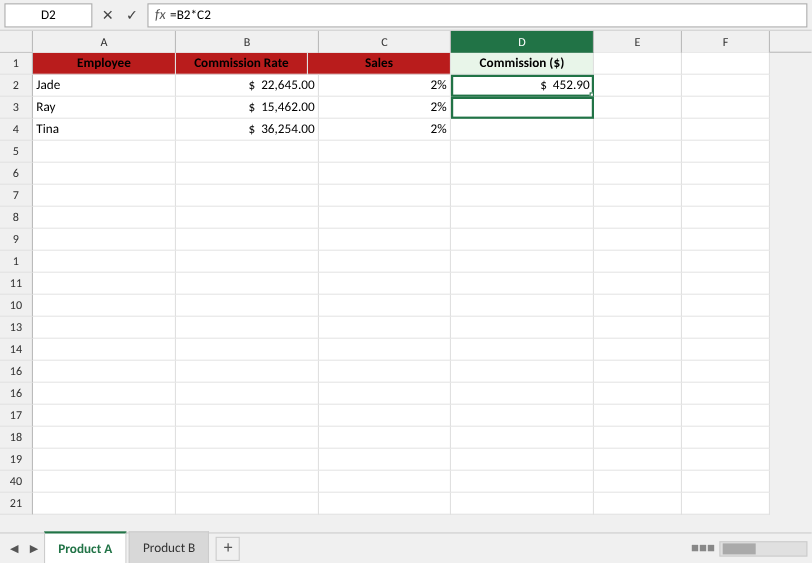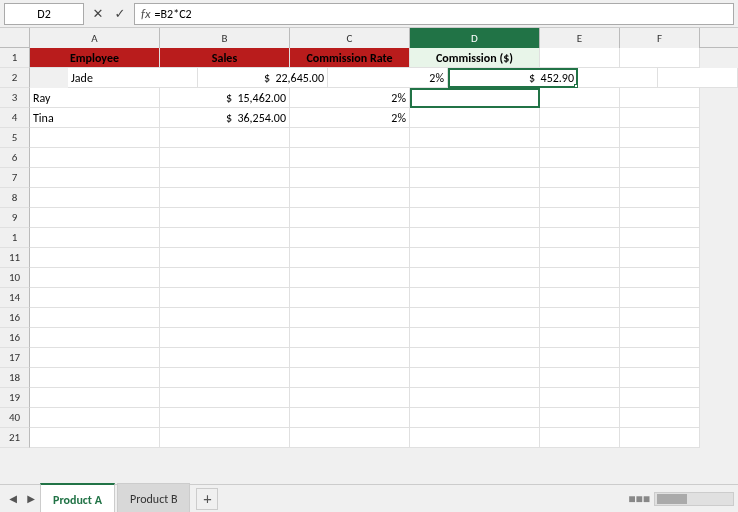--- a/index.html
+++ b/index.html
@@ -291,30 +291,30 @@
     <div class="col-header selected" style="width:130px;min-width:130px;">D</div>
     <div class="col-header" style="width:80px;min-width:80px;">E</div>
     <div class="col-header" style="width:80px;min-width:80px;">F</div>
   </div>
 
   <div class="grid-body">
 
     <div class="grid-row">
       <div class="row-num">1</div>
       <div class="cell header-row" style="width:130px;min-width:130px;">Employee</div>
+      <div class="cell header-row" style="width:120px;min-width:120px;">Commission Rate</div>
       <div class="cell header-row" style="width:130px;min-width:130px;">Sales</div>
-      <div class="cell header-row" style="width:120px;min-width:120px;">Commission Rate</div>
       <div class="cell header-row selected-col" style="width:130px;min-width:130px;">Commission ($)</div>
       <div class="cell" style="width:80px;min-width:80px;"></div>
       <div class="cell" style="width:80px;min-width:80px;"></div>
     </div>
 
     <div class="grid-row">
       <div class="row-num">2</div>
-      <div class="cell" style="width:130px;min-width:130px;margin-left:38px;">Jade</div>
+      <div class="cell" style="width:130px;min-width:130px;">Jade</div>
       <div class="cell cell-right" style="width:130px;min-width:130px;">$&nbsp;&nbsp;22,645.00</div>
       <div class="cell cell-right" style="width:120px;min-width:120px;">2%</div>
       <div class="cell selected cell-right" style="width:130px;min-width:130px;">
         $&nbsp;&nbsp;452.90
         <div class="fill-handle"></div>
         <span class="fill-cursor" style="position:absolute;right:-2px;bottom:-12px;font-size:13px;color:#217346;">+</span>
       </div>
       <div class="cell" style="width:80px;min-width:80px;"></div>
       <div class="cell" style="width:80px;min-width:80px;"></div>
     </div>
@@ -405,20 +405,29 @@
     <div class="grid-row">
         <div class="row-num">10</div>
         <div class="cell" style="width:130px;min-width:130px;"></div>
         <div class="cell" style="width:130px;min-width:130px;"></div>
         <div class="cell" style="width:120px;min-width:120px;"></div>
         <div class="cell" style="width:130px;min-width:130px;"></div>
         <div class="cell" style="width:80px;min-width:80px;"></div>
         <div class="cell" style="width:80px;min-width:80px;"></div>
       </div>
     <div class="grid-row">
+        <div class="row-num">13</div>
+        <div class="cell" style="width:130px;min-width:130px;"></div>
+        <div class="cell" style="width:130px;min-width:130px;"></div>
+        <div class="cell" style="width:120px;min-width:120px;"></div>
+        <div class="cell" style="width:130px;min-width:130px;"></div>
+        <div class="cell" style="width:80px;min-width:80px;"></div>
+        <div class="cell" style="width:80px;min-width:80px;"></div>
+      </div>
+    <div class="grid-row">
         <div class="row-num">14</div>
         <div class="cell" style="width:130px;min-width:130px;"></div>
         <div class="cell" style="width:130px;min-width:130px;"></div>
         <div class="cell" style="width:120px;min-width:120px;"></div>
         <div class="cell" style="width:130px;min-width:130px;"></div>
         <div class="cell" style="width:80px;min-width:80px;"></div>
         <div class="cell" style="width:80px;min-width:80px;"></div>
       </div>
     <div class="grid-row">
         <div class="row-num">16</div>

